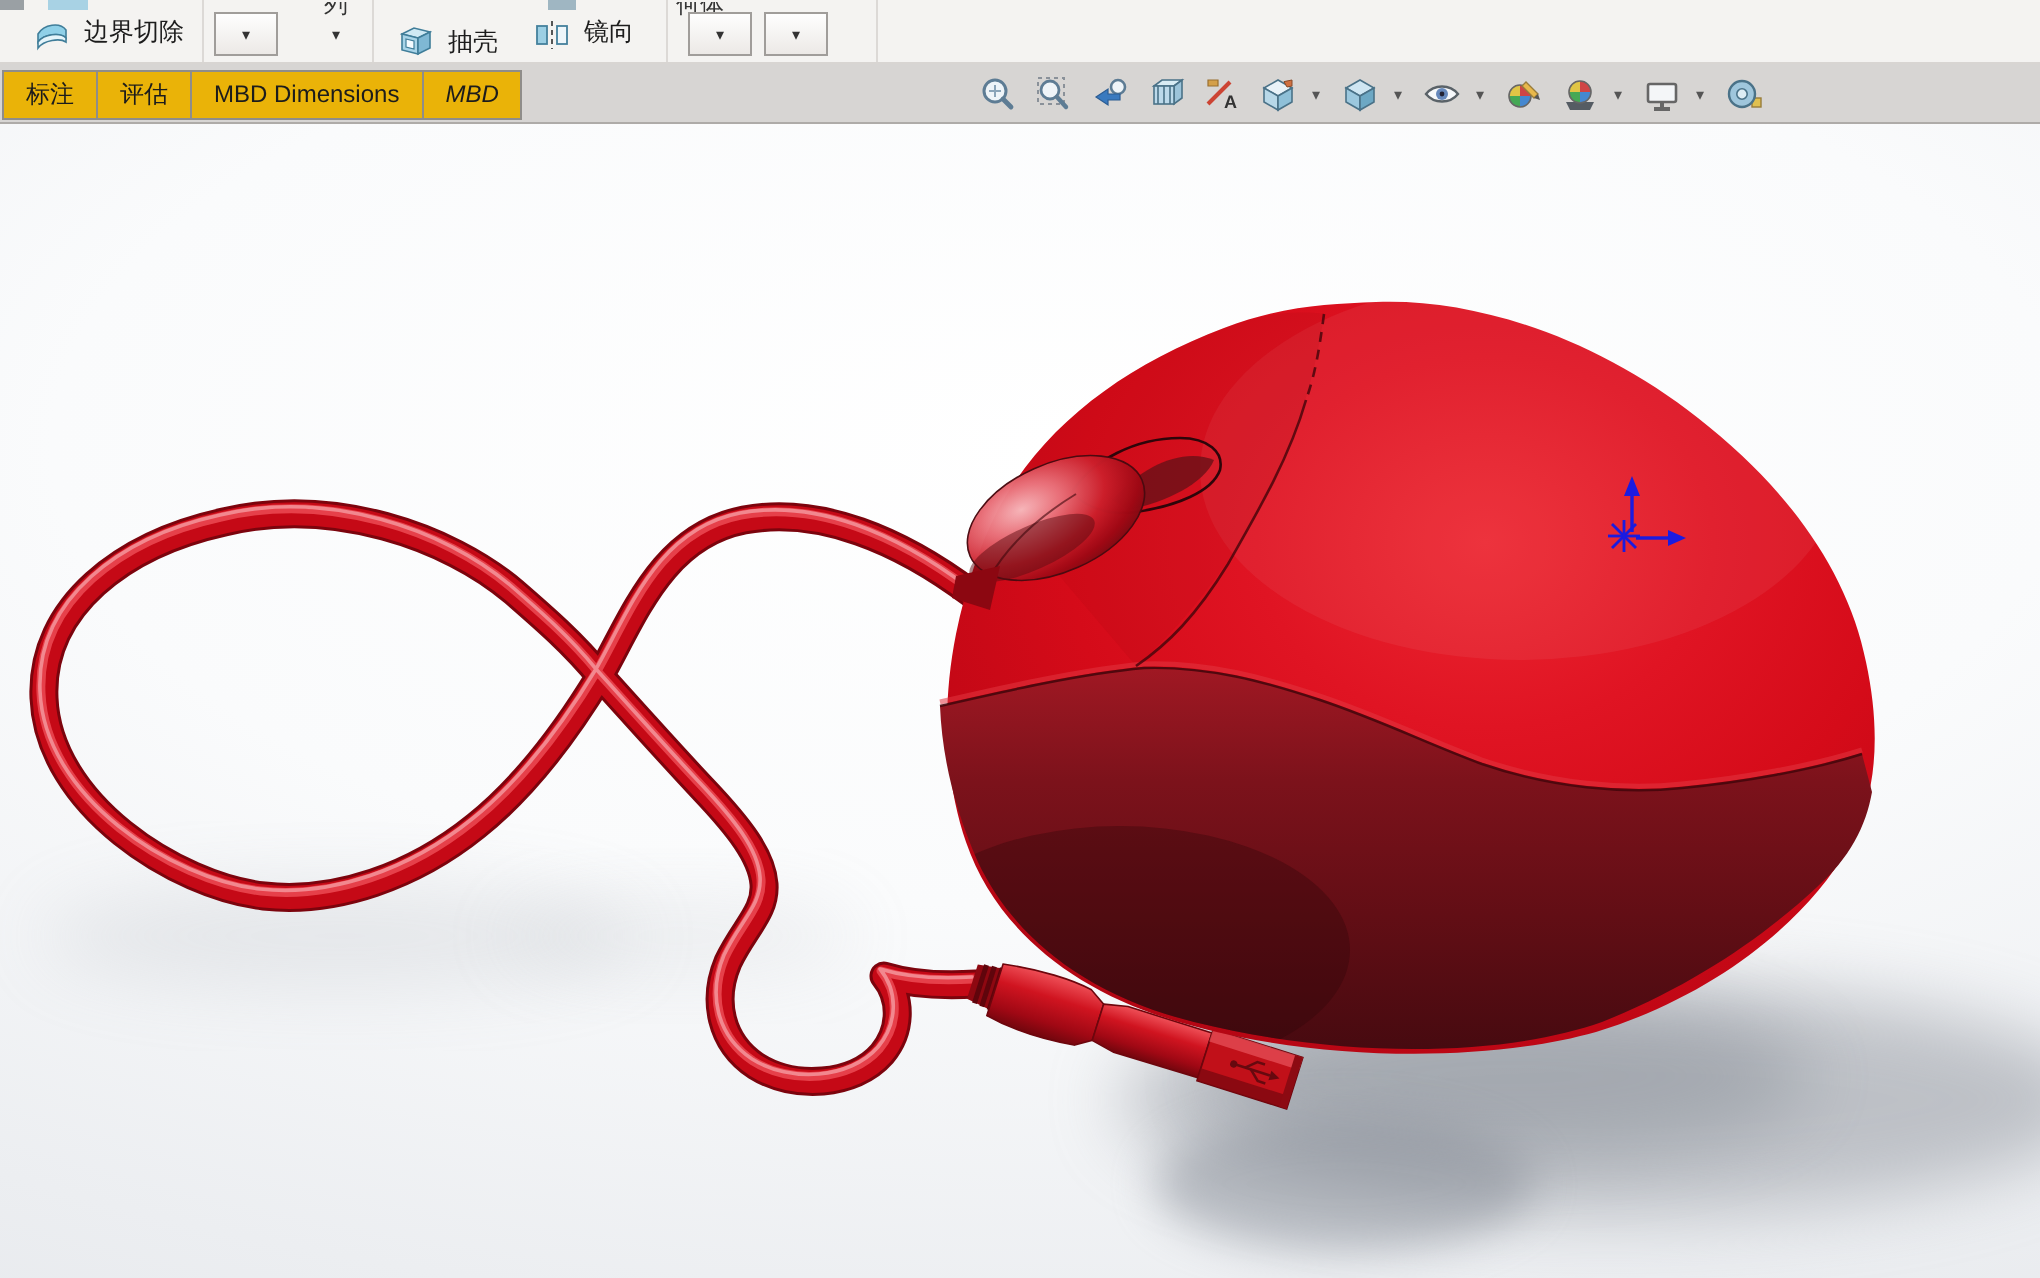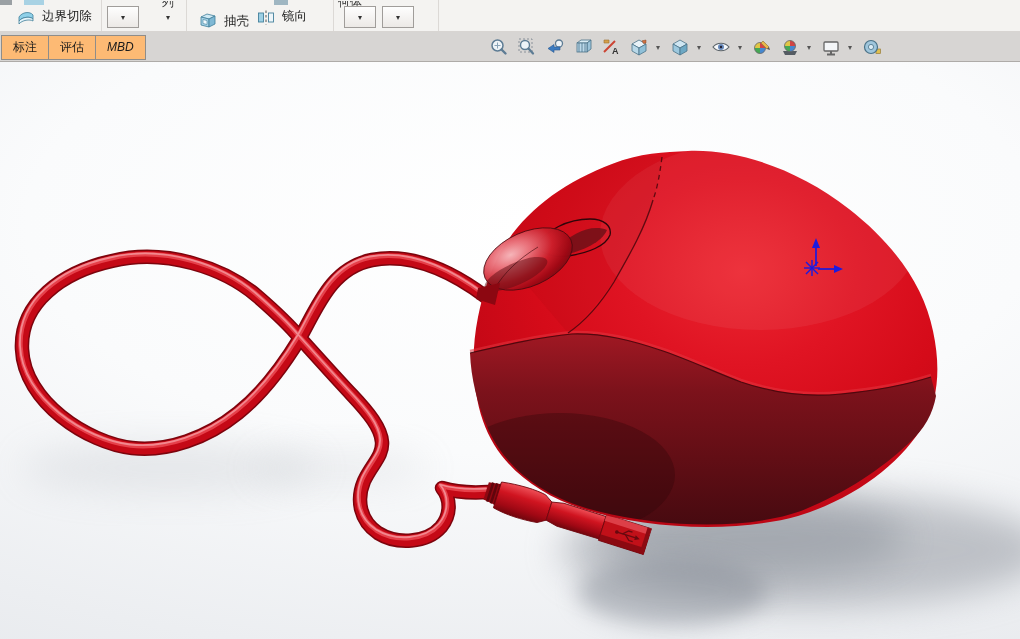--- a/index.html
+++ b/index.html
@@ -18,21 +18,21 @@
          background:linear-gradient(#fefefe,#ece9e6);font-size:8px;color:#333;
          display:flex;align-items:center;justify-content:center;padding:0;font-family:inherit;}
   .combo.noborder{border:none;background:transparent;}
   .psliver{position:absolute;top:0;height:5px;}
   .plabel{position:absolute;top:-6px;font-size:12px;color:#333;clip-path:inset(7px 0 0 0);}
 
   
   .tabbar{position:relative;height:29px;background:#d7d5d3;border-bottom:1px solid #aeaba8;}
   .tabs{position:absolute;left:1px;top:3px;display:flex;border:1px solid #8f8d8a;}
   .tab{height:23px;line-height:23px;padding:0 11px;font-size:12px;color:#1c1c1c;
-       background:#fdba74;border-right:1px solid #8f8d8a;white-space:nowrap;cursor:default;}
+       background:#eab308;border-right:1px solid #8f8d8a;white-space:nowrap;cursor:default;}
   .tab:last-child{border-right:none;font-style:italic;}
   .headsup{position:absolute;left:488px;top:3px;height:24px;display:flex;align-items:center;gap:6px;}
   .hbtn{width:22px;height:22px;border:none;background:transparent;padding:0;margin:0;
         display:flex;align-items:center;justify-content:center;cursor:default;}
   .harrow{width:10px;height:22px;border:none;background:transparent;font-size:8px;color:#555;
           padding:0;margin-left:-3px;font-family:inherit;cursor:default;}
 
   
   .viewport{position:relative;width:1020px;height:577px;
     background:radial-gradient(ellipse 130% 105% at 52% 28%,
@@ -71,41 +71,42 @@
         <svg width="20" height="20" viewBox="0 0 20 20">
           <polygon points="3,7 9,4 17,6 11,9" fill="#cfe9f4" stroke="#3f7d99" stroke-width="0.8"></polygon>
           <polygon points="3,7 11,9 11,17 3,15" fill="#a8d4e8" stroke="#3f7d99" stroke-width="0.8"></polygon>
           <polygon points="11,9 17,6 17,14 11,17" fill="#7fb8d4" stroke="#3f7d99" stroke-width="0.8"></polygon>
           <polygon points="5,9.5 9,10.5 9,14.5 5,13.5" fill="#f4fbff" stroke="#3f7d99" stroke-width="0.6"></polygon>
         </svg>
       </span>
       <span>抽壳</span>
     </button>
 
-    <button class="rbtn" style="left:252px;">
+    <button class="rbtn" style="left:262px;">
       <span class="ricon">
         <svg width="20" height="20" viewBox="0 0 20 20">
           <rect x="2.5" y="6" width="5" height="9" fill="#9ccfe4" stroke="#44809c" stroke-width="0.9"></rect>
           <rect x="12.5" y="6" width="5" height="9" fill="#eef6fa" stroke="#44809c" stroke-width="0.9"></rect>
           <line x1="10" y1="3.5" x2="10" y2="17.5" stroke="#555" stroke-width="1" stroke-dasharray="2.5,2"></line>
         </svg>
       </span>
       <span>镜向</span>
     </button>
 
     <div class="sep" style="left:333px;"></div>
     <button class="combo" style="left:344px;">▾</button>
     <button class="combo" style="left:382px;">▾</button>
     <div class="sep" style="left:438px;"></div>
   </div>
 
   <div class="tabbar">
     <div class="tabs">
       <div class="tab">标注</div>
       <div class="tab">评估</div>
+      <div class="tab">MBD Dimensions</div>
       <div class="tab">MBD</div>
     </div>
 
     <div class="headsup">
       <button class="hbtn">
         <svg width="20" height="20" viewBox="0 0 20 20">
           <circle cx="8.5" cy="8.5" r="5.5" fill="#eef4f8" stroke="#5d7c94" stroke-width="1.5"></circle>
           <path d="M8.5,5.5 V11.5 M5.5,8.5 H11.5" stroke="#8aa4b8" stroke-width="1"></path>
           <line x1="12.5" y1="12.5" x2="16.5" y2="16.5" stroke="#5d7c94" stroke-width="2.4" stroke-linecap="round"></line>
         </svg>

